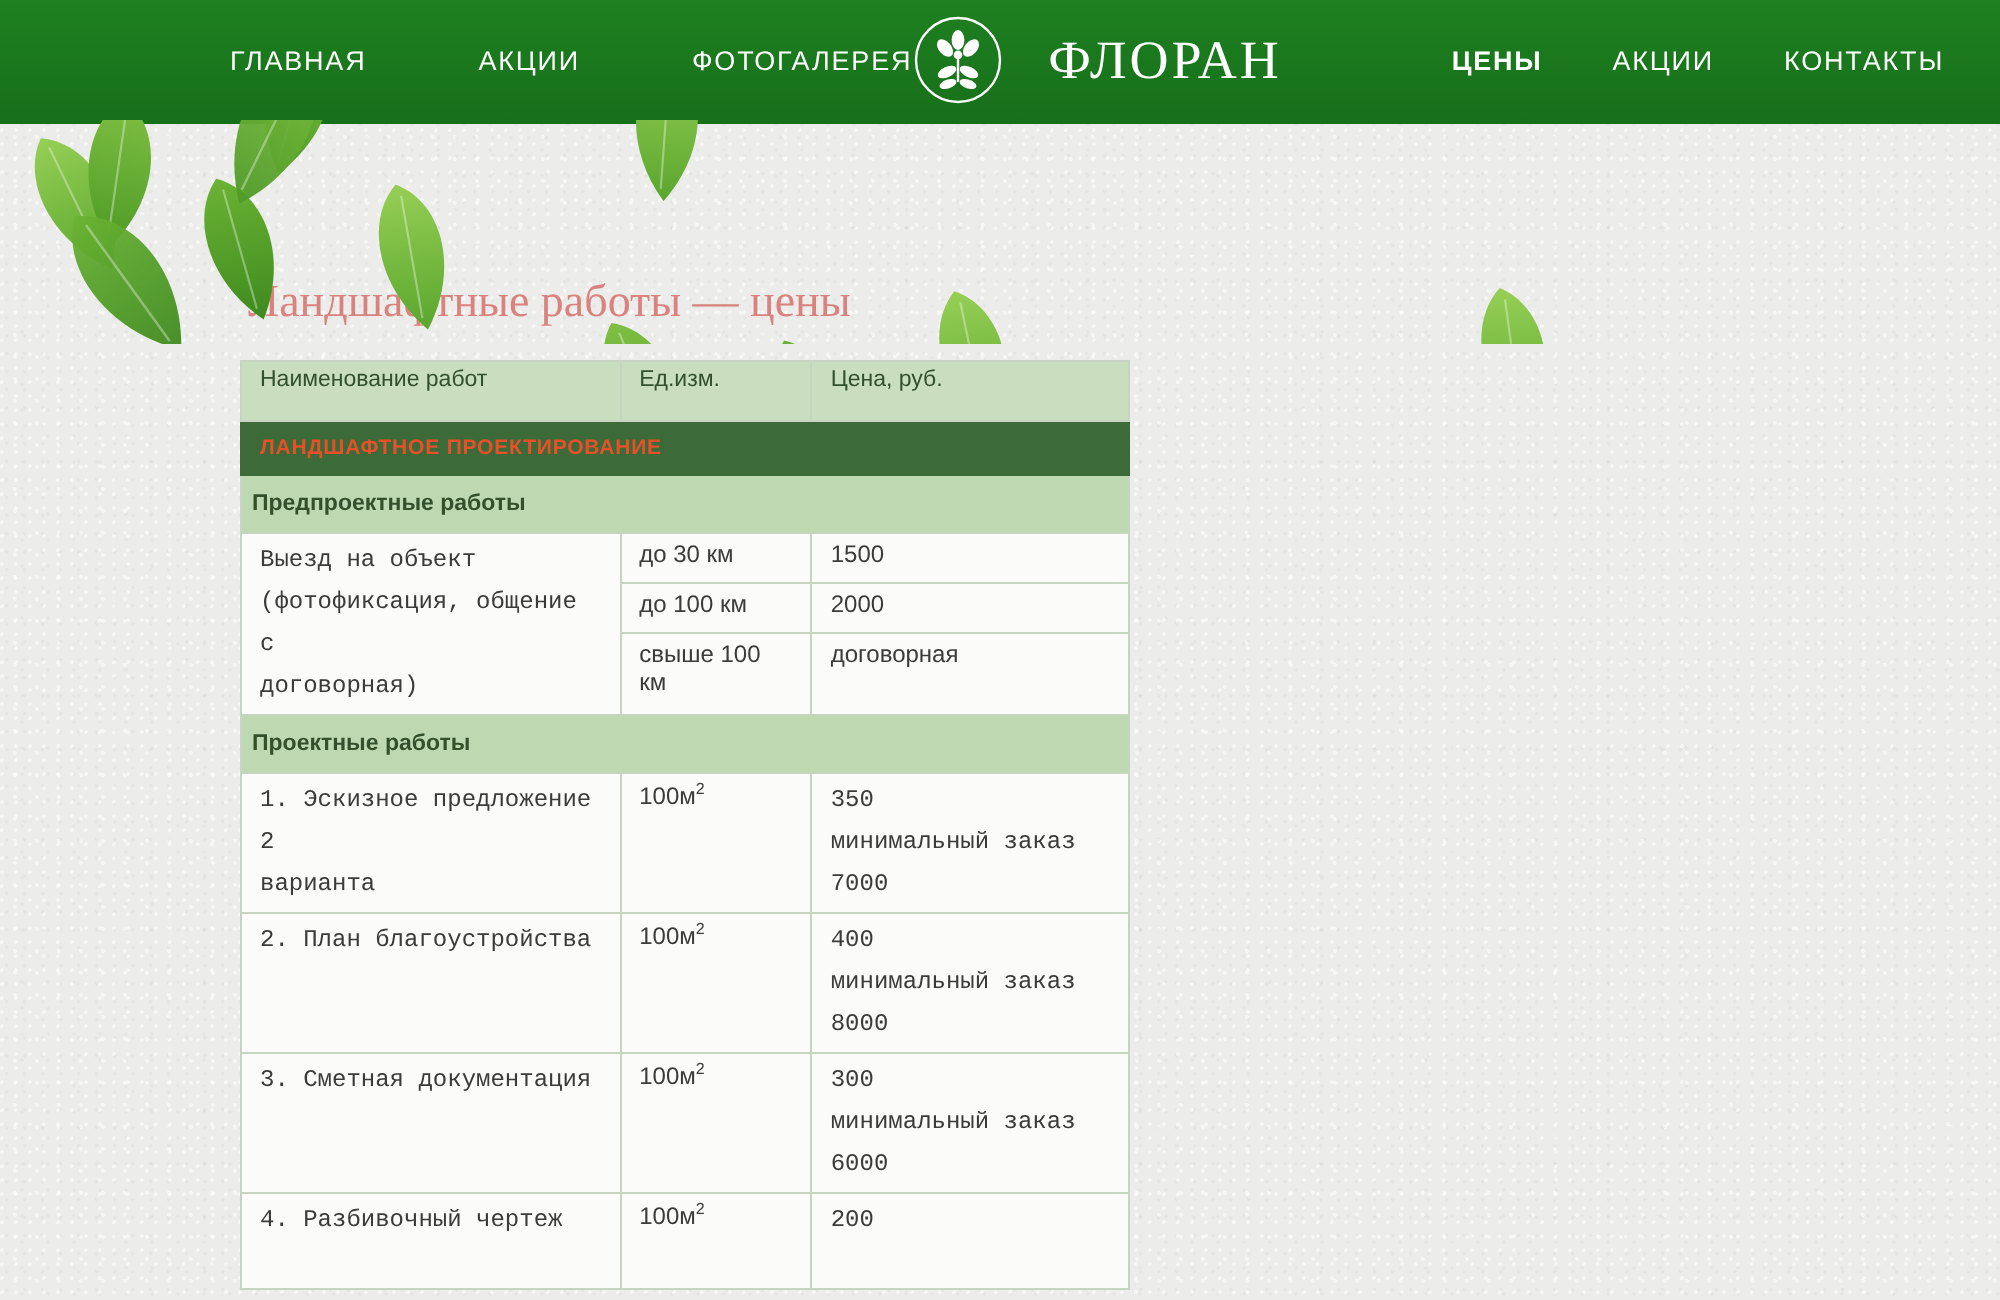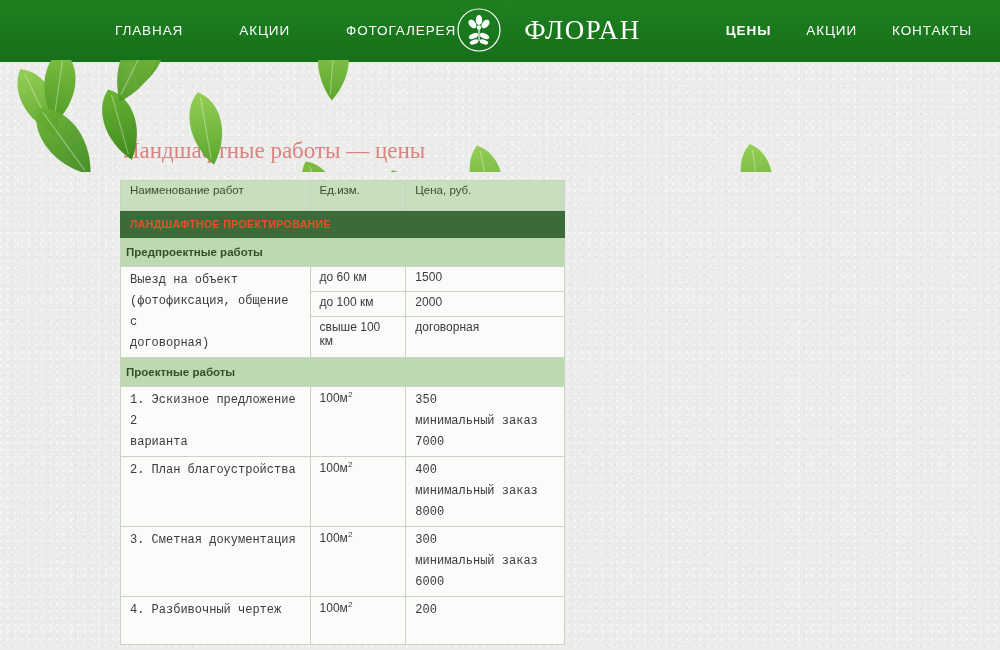--- a/index.html
+++ b/index.html
@@ -284,21 +284,21 @@
       <tr class="section-light">
         <td colspan="3">Предпроектные работы</td>
       </tr>
 
       <tr>
         <td rowspan="3" class="stacked">
           <span>Выезд на объект</span><br>
           <span>(фотофиксация, общение с</span><br>
           <span>договорная)</span>
         </td>
-        <td>до 60 км</td>
+        <td>до 30 км</td>
         <td>1500</td>
       </tr>
       <tr>
         <td>до 100 км</td>
         <td>2000</td>
       </tr>
       <tr>
         <td>свыше 100 км</td>
         <td>договорная</td>
       </tr>

